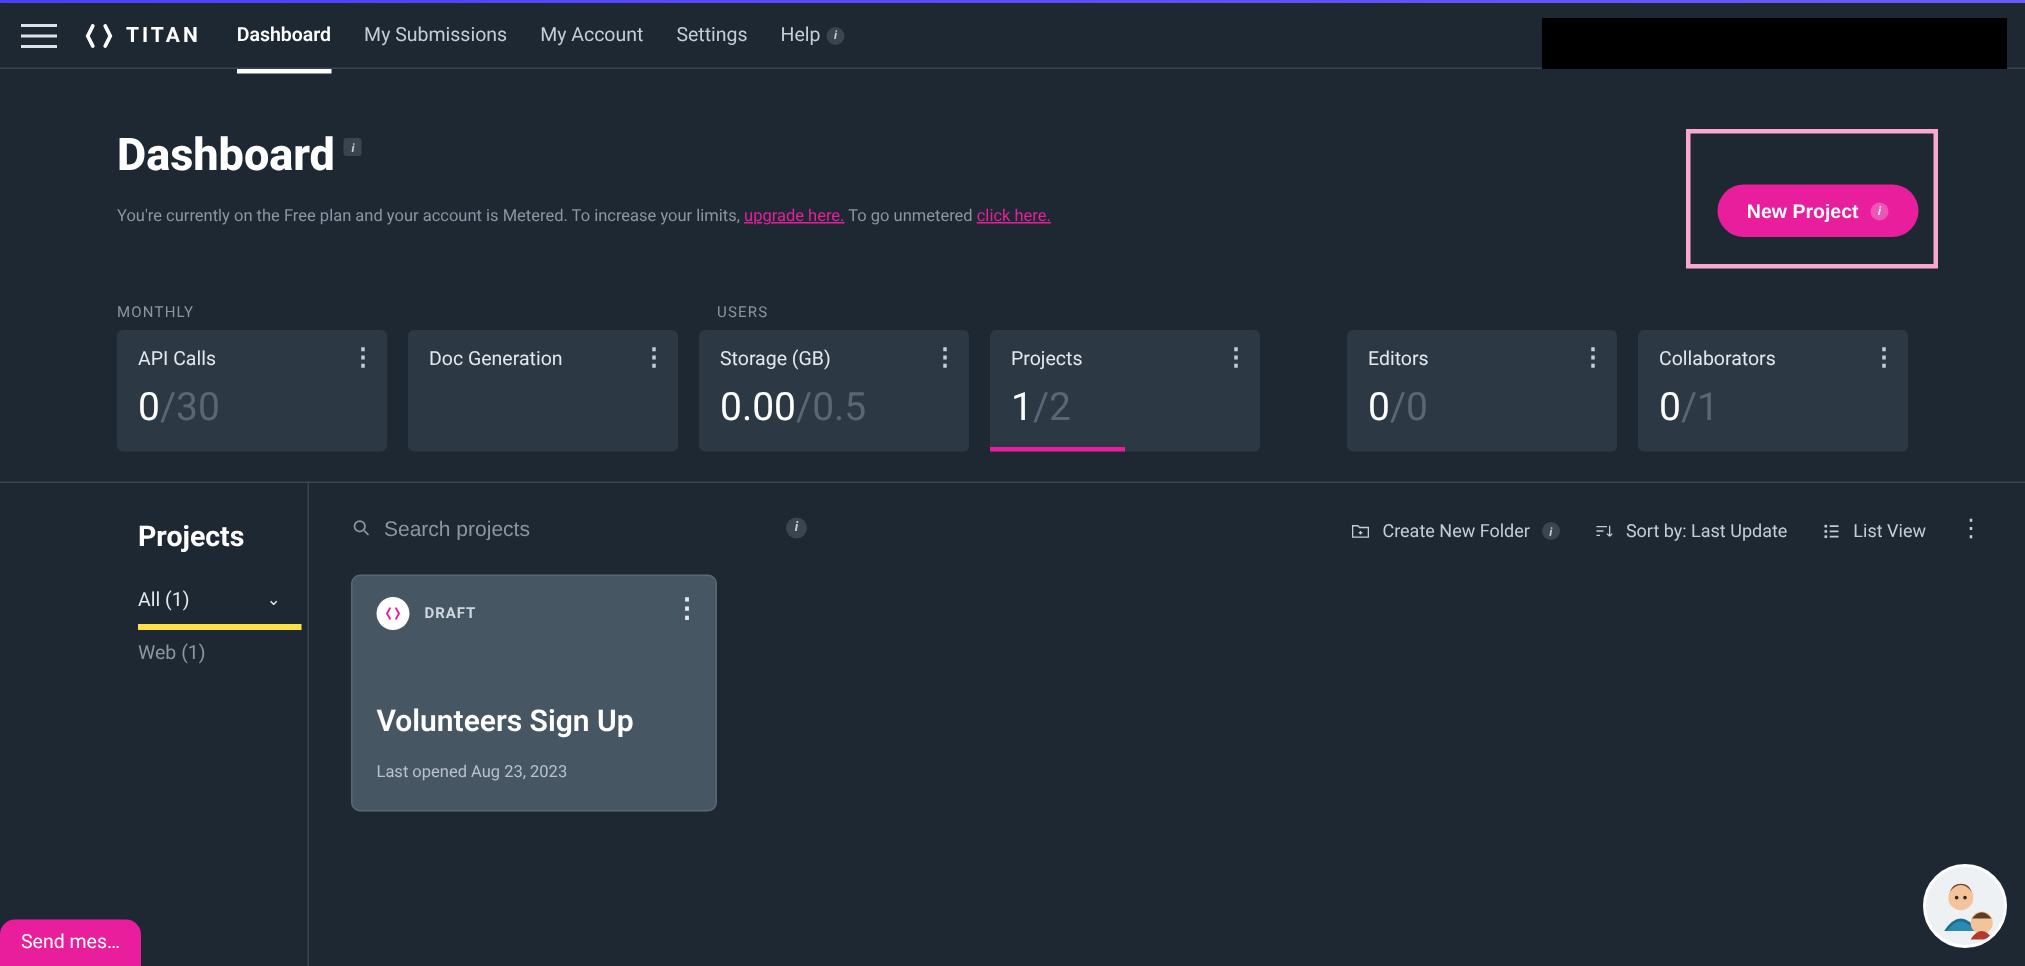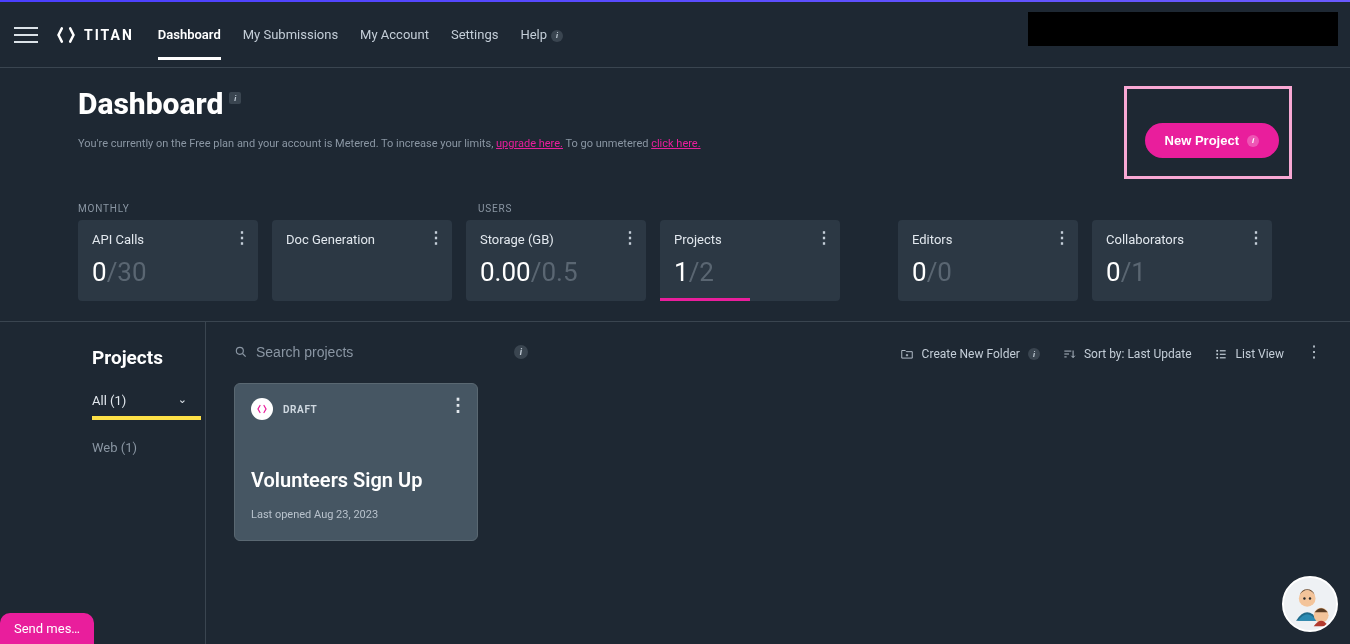--- a/index.html
+++ b/index.html
@@ -26,21 +26,21 @@
   
   .top-accent {
     height: 2px;
     background: linear-gradient(90deg, #4a3fff, #6a5aff);
     position: absolute; top: 0; left: 0; right: 0;
   }
   
   .header {
     position: absolute;
     top: 2px; left: 0; right: 0;
-    height: 66px;
+    height: 44px;
     display: flex;
     align-items: center;
     padding: 15px 14px;
     border-bottom: 1px solid var(--border-subtle);
   }
   .hamburger {
     width: 24px; height: 24px;
     display: flex; flex-direction: column; justify-content: center; gap: 5px;
     cursor: pointer;
     margin-right: 18px;
@@ -187,35 +187,35 @@
     font-size: 13px; color: #e2e8ee;
     display: flex; justify-content: space-between; align-items: flex-start;
     cursor: pointer; padding-right: 14px;
     padding-bottom: 8px;
     border-bottom: 4px solid #fde047;
     position: relative;
     margin-right: 4px;
   }
   .sidebar-filter .chev { font-size: 11px; }
   .sidebar-sub {
-    margin-top: 20px; font-size: 13px; color: var(--text-secondary);
+    margin-top: 8px; font-size: 13px; color: var(--text-secondary);
     cursor: pointer;
   }
 
   .main {
     flex: 1;
     padding: 20px 28px 0 28px;
     position: relative;
   }
   .toolbar {
     display: flex; align-items: center; justify-content: space-between;
     margin-bottom: 22px;
   }
   .toolbar-left {
-    display: flex; align-items: center; 
+    display: flex; align-items: center; gap: 10px;
     color: var(--text-secondary);
   }
   .search-wrap {
     display: flex; align-items: center; gap: 8px;
     width: 280px;
   }
   .search-input {
     background: transparent; border: none; outline: none;
     color: #e2e8ee; font-size: 14px; width: 180px;
   }

